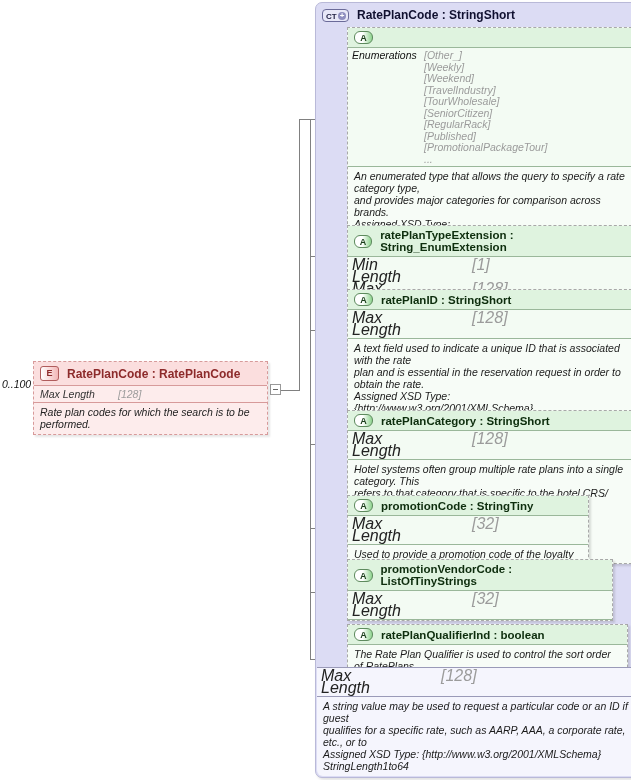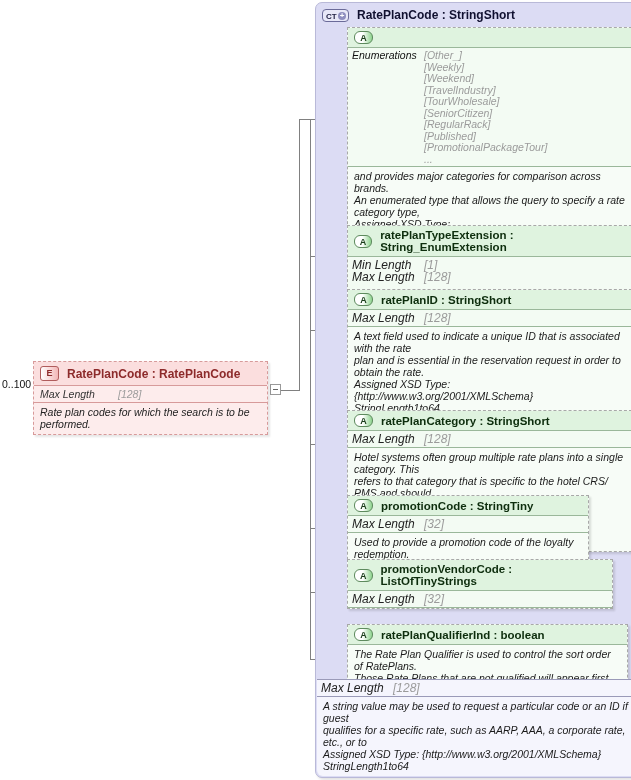--- a/index.html
+++ b/index.html
@@ -82,20 +82,21 @@
   #element-box .eb-doc {
     padding: 3px 0 4px 6px;
     font-style: italic;
     font-size: 10.5px;
     color: #222222;
     line-height: 12px;
   }
   #cardinality {
     position: absolute;
     left: 2px; top: 378px;
+    font-style: italic;
     font-size: 10.5px;
     color: #111111;
   }
 
   
   #ct-container {
     position: absolute;
     left: 291px; top: 2px;
     width: 338px;
     height: 776px;
@@ -172,21 +173,21 @@
     line-height: 13px;
     text-align: center;
     margin-right: 8px;
     box-sizing: border-box;
   }
   .facets {
     padding: 2px 6px 2px 4px;
     border-bottom: 1px solid #9ab79a;
     background: #f3fbf3;
   }
-  .facet-row { display: flex; font-size: 12px; line-height: 12px; }
+  .facet-row { display: flex; font-size: 16px; line-height: 12px; gap: 48px; }
   .facet-row .fname { width: 72px; font-style: italic; color: #222222; }
   .facet-row .fval  { color: #9b9b9b; font-style: italic; }
   .enum-row { display: flex; font-size: 10.5px; line-height: 11.5px; }
   .enum-row .fname { width: 72px; font-style: italic; color: #111111; flex: 0 0 72px; }
   .enum-list { color: #9b9b9b; font-style: italic; }
   .enum-list div { line-height: 11.5px; }
   .attr-doc {
     padding: 3px 6px 4px 6px;
     font-style: italic;
     font-size: 10.5px;
@@ -278,22 +279,22 @@
           <div>[TourWholesale]</div>
           <div>[SeniorCitizen]</div>
           <div>[RegularRack]</div>
           <div>[Published]</div>
           <div>[PromotionalPackageTour]</div>
           <div>...</div>
         </span>
       </div>
     </div>
     <div class="attr-doc">
+      <div>An enumerated type that allows the query to specify a rate category type,</div>
       <div>and provides major categories for comparison across brands.</div>
-      <div>An enumerated type that allows the query to specify a rate category type,</div>
       <div>Assigned XSD Type: {http://www.w3.org/2001/XMLSchema}</div>
       <div>OTA_CodeType</div>
     </div>
   </div>
 
   <div class="attr-box" style="left:31px; top:222px; width:290px;">
     <div class="attr-title">
       <span class="icon-a">A</span>
       <span>ratePlanTypeExtension : String_EnumExtension</span>
     </div>

